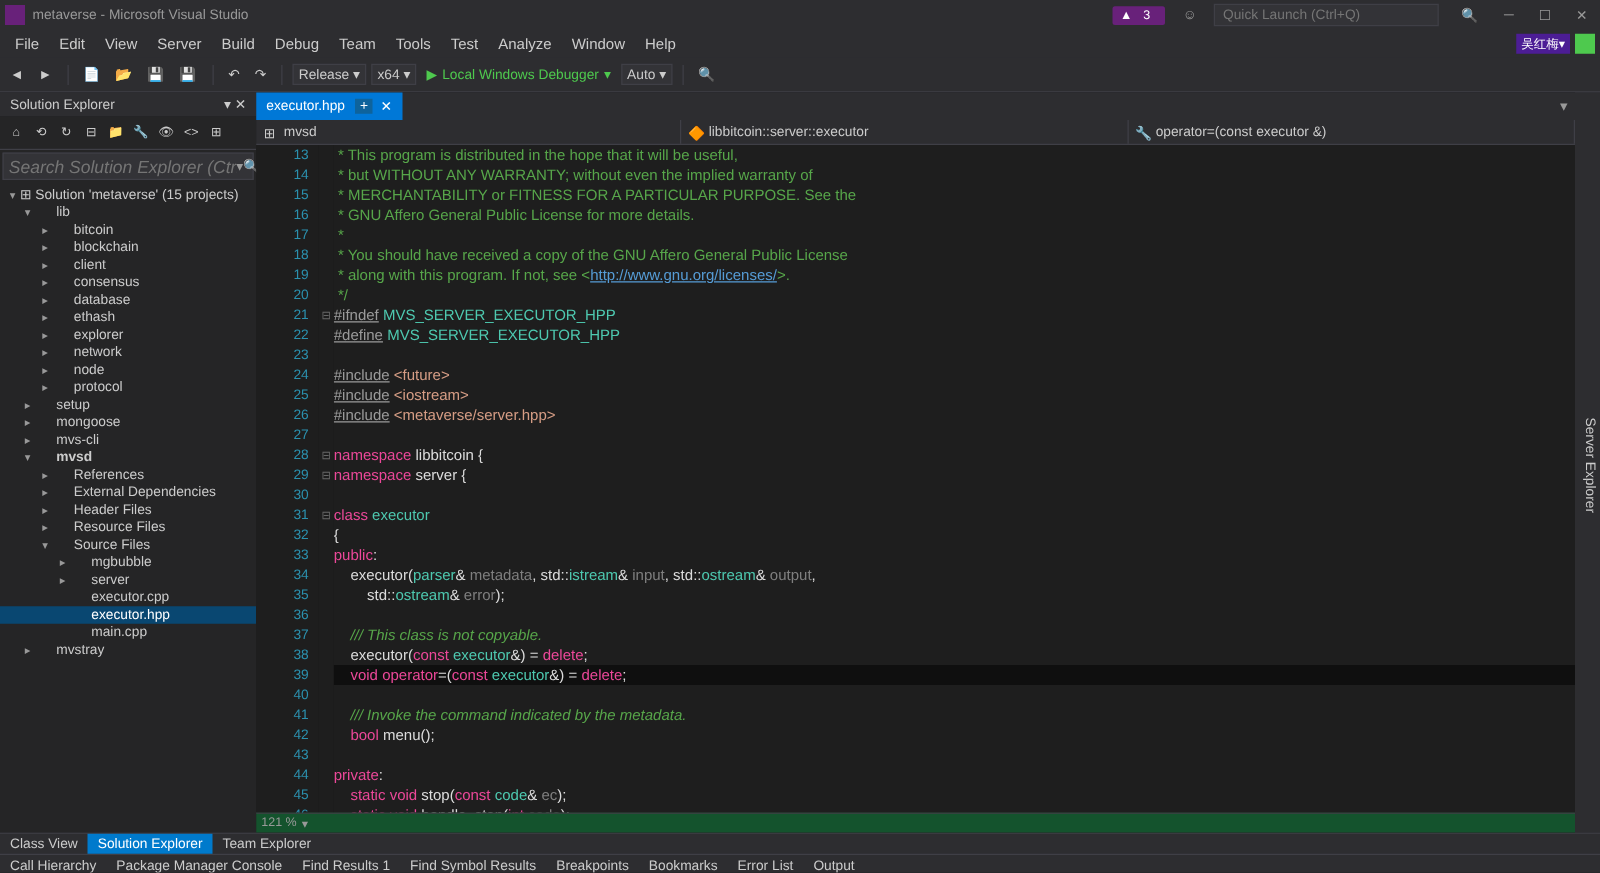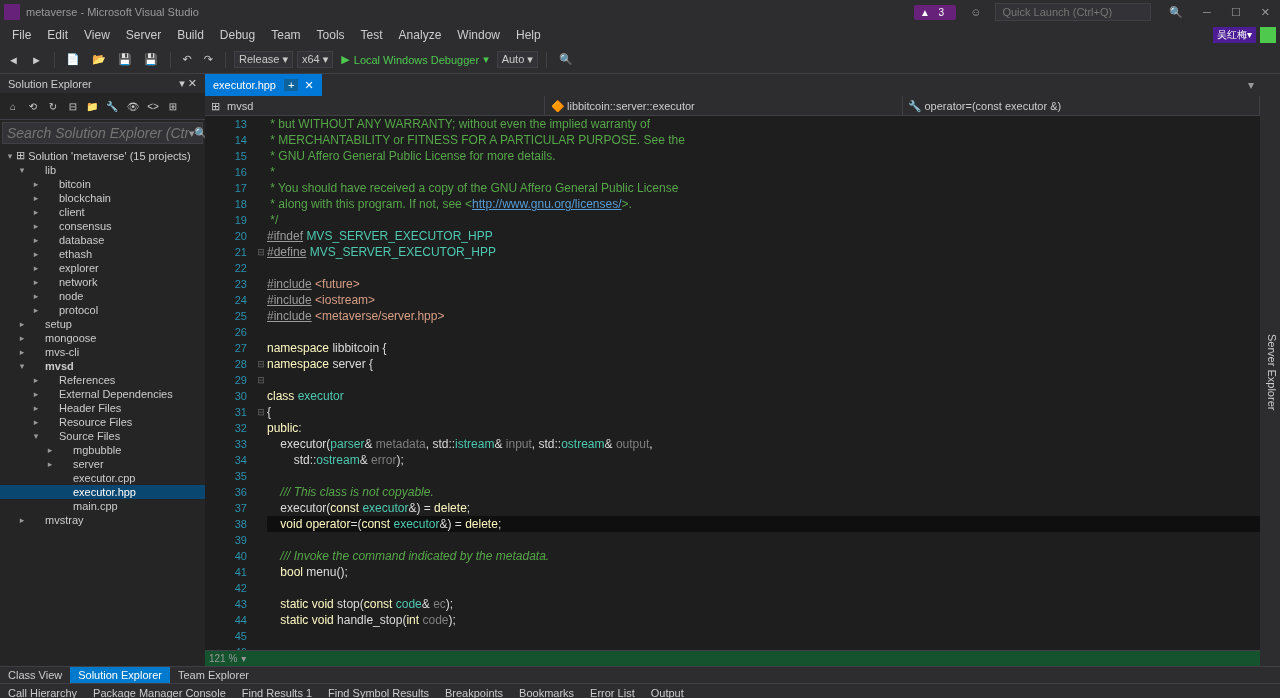--- a/index.html
+++ b/index.html
@@ -8,21 +8,21 @@
 .titlebar .vs-icon { width: 16px; height: 16px; margin-right: 6px; background: #68217a; display: inline-block; }
 .titlebar .win-controls { margin-left: auto; display: flex; gap: 8px; align-items: center; }
 .titlebar .win-controls span { cursor: pointer; padding: 2px 6px; }
 .menubar { background: #2d2d30; height: 22px; display: flex; align-items: center; padding: 0 4px; font-size: 12px; }
 .menubar .menu-item { padding: 2px 8px; cursor: pointer; color: #ccc; }
 .toolbar { background: #2d2d30; height: 28px; display: flex; align-items: center; padding: 0 4px; border-bottom: 1px solid #3f3f46; gap: 4px; }
 .toolbar .tb-btn { padding: 2px 4px; color: #ccc; cursor: pointer; font-size: 11px; }
 .toolbar .tb-sep { width: 1px; height: 16px; background: #3f3f46; margin: 0 4px; }
 .toolbar .tb-combo { background: #333337; border: 1px solid #3f3f46; padding: 1px 4px; font-size: 11px; color: #ccc; }
 .toolbar .play-btn { color: #4ec94e; display: flex; align-items: center; gap: 4px; }
-.quick-launch { background: #333337; border: 1px solid #3f3f46; padding: 2px 6px; width: 156px; color: #666; font-size: 11px; margin-right: 4px; }
+.quick-launch { background: #333337; border: 1px solid #3f3f46; padding: 2px 6px; width: 180px; color: #666; font-size: 11px; margin-right: 4px; }
 .main-area { display: flex; height: 592px; }
 .sidebar-left { width: 205px; background: #252526; display: flex; flex-direction: column; }
 .panel-title { background: #2d2d30; padding: 3px 8px; font-size: 11px; color: #ccc; display: flex; align-items: center; justify-content: space-between; }
 .panel-toolbar { background: #252526; padding: 4px; border-bottom: 1px solid #3f3f46; display: flex; gap: 2px; }
 .panel-toolbar .tbtn { width: 18px; height: 18px; display: inline-flex; align-items: center; justify-content: center; color: #ccc; font-size: 10px; cursor: pointer; }
 .search-box { background: #333337; border: 1px solid #3f3f46; padding: 2px 4px; margin: 2px; font-size: 11px; color: #999; display: flex; align-items: center; }
 .search-box input { background: transparent; border: none; color: #ccc; outline: none; flex: 1; font-size: 14px; font-style: italic; }
 .tree { flex: 1; overflow: auto; font-size: 11px; padding: 2px 0; }
 .tree-item { padding: 1px 4px; display: flex; align-items: center; cursor: pointer; white-space: nowrap; }
 .tree-item.selected { background: #094771; color: #fff; }
@@ -40,21 +40,21 @@
 .nav-combo { flex: 1; padding: 2px 6px; color: #ccc; border-right: 1px solid #3f3f46; display: flex; align-items: center; gap: 4px; }
 .nav-combo .ico { width: 12px; height: 12px; display: inline-block; }
 .code-area { flex: 1; display: flex; overflow: hidden; position: relative; font-family: Consolas, 'Courier New', monospace; font-size: 12px; }
 .gutter { background: #1e1e1e; width: 50px; text-align: right; color: #2b91af; padding: 0 8px 0 0; line-height: 16px; }
 .gutter .ln { height: 16px; font-size: 11px; }
 .code { flex: 1; background: #1e1e1e; color: #dcdcdc; line-height: 16px; overflow: hidden; }
 .code .line { height: 16px; white-space: pre; }
 .code .line.current { background: #0f0f0f; }
 .fold-col { width: 12px; background: #1e1e1e; color: #666; font-size: 9px; line-height: 16px; text-align: center; }
 .fold-col .f { height: 16px; }
-.kw { color: #fef9c3; }
+.kw { color: #ec4899; }
 .type { color: #4ec9b0; }
 .str { color: #d69d85; }
 .comment { color: #57a64a; }
 .comment-it { color: #57a64a; font-style: italic; }
 .preproc { color: #9b9b9b; text-decoration: underline; }
 .param { color: #7f7f7f; }
 .link { color: #569cd6; text-decoration: underline; }
 .zoom-bar { background: #14532d; height: 16px; display: flex; align-items: center; padding: 0 4px; font-size: 10px; color: #999; border-top: 1px solid #3f3f46; }
 .bottom-tabs { background: #2d2d30; display: flex; font-size: 11px; border-top: 1px solid #3f3f46; }
 .bottom-tabs .btab { padding: 2px 8px; color: #ccc; cursor: pointer; }
@@ -374,20 +374,21 @@
           <div class="f"></div>
           <div class="f"></div>
           <div class="f"></div>
           <div class="f"></div>
           <div class="f"></div>
           <div class="f"></div>
           <div class="f"></div>
           <div class="f"></div>
         </div>
       <div class="code" id="code">
+          <div class="line"><span class="comment"> * This program is distributed in the hope that it will be useful,</span></div>
           <div class="line"><span class="comment"> * but WITHOUT ANY WARRANTY; without even the implied warranty of</span></div>
           <div class="line"><span class="comment"> * MERCHANTABILITY or FITNESS FOR A PARTICULAR PURPOSE. See the</span></div>
           <div class="line"><span class="comment"> * GNU Affero General Public License for more details.</span></div>
           <div class="line"><span class="comment"> *</span></div>
           <div class="line"><span class="comment"> * You should have received a copy of the GNU Affero General Public License</span></div>
           <div class="line"><span class="comment"> * along with this program. If not, see &lt;</span><span class="link">http://www.gnu.org/licenses/</span><span class="comment">&gt;.</span></div>
           <div class="line"><span class="comment"> */</span></div>
           <div class="line"><span class="preproc">#ifndef</span> <span class="type">MVS_SERVER_EXECUTOR_HPP</span></div>
           <div class="line"><span class="preproc">#define</span> <span class="type">MVS_SERVER_EXECUTOR_HPP</span></div>
           <div class="line"></div>
@@ -404,20 +405,21 @@
           <div class="line">    executor(<span class="type">parser</span>&amp; <span class="param">metadata</span>, std::<span class="type">istream</span>&amp; <span class="param">input</span>, std::<span class="type">ostream</span>&amp; <span class="param">output</span>,</div>
           <div class="line">        std::<span class="type">ostream</span>&amp; <span class="param">error</span>);</div>
           <div class="line"></div>
           <div class="line">    <span class="comment-it">/// This class is not copyable.</span></div>
           <div class="line">    executor(<span class="kw">const</span> <span class="type">executor</span>&amp;) = <span class="kw">delete</span>;</div>
           <div class="line current">    <span class="kw">void</span> <span class="kw">operator</span>=(<span class="kw">const</span> <span class="type">executor</span>&amp;) = <span class="kw">delete</span>;</div>
           <div class="line"></div>
           <div class="line">    <span class="comment-it">/// Invoke the command indicated by the metadata.</span></div>
           <div class="line">    <span class="kw">bool</span> menu();</div>
           <div class="line"></div>
+          <div class="line"><span class="kw">private</span>:</div>
           <div class="line">    <span class="kw">static</span> <span class="kw">void</span> stop(<span class="kw">const</span> <span class="type">code</span>&amp; <span class="param">ec</span>);</div>
           <div class="line">    <span class="kw">static</span> <span class="kw">void</span> handle_stop(<span class="kw">int</span> <span class="param">code</span>);</div>
         </div>
     </div>
     <div class="zoom-bar">
       <span>121 %</span>
       <span style="margin-left:4px">▾</span>
     </div>
   </div>
 

